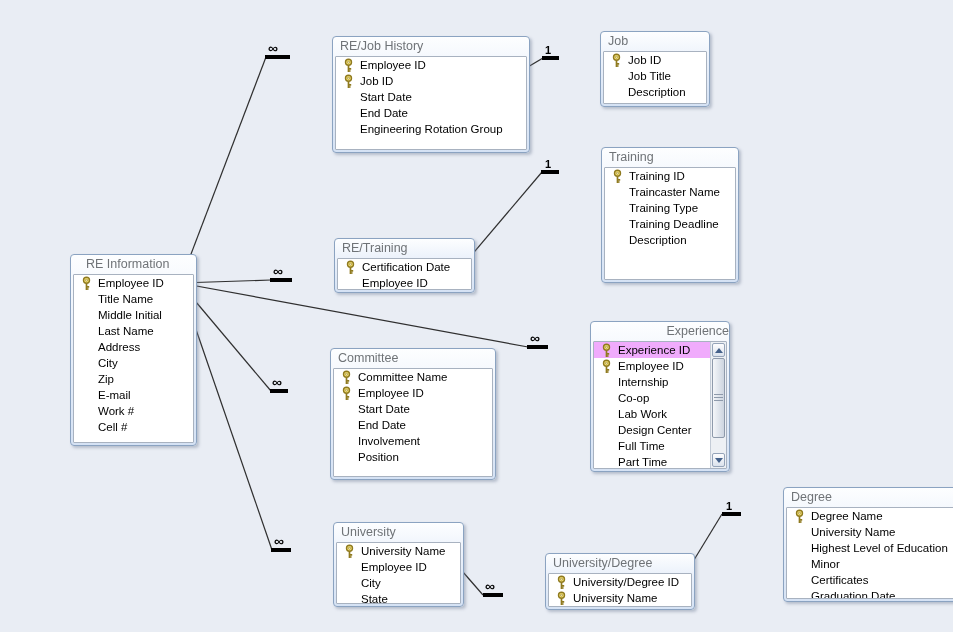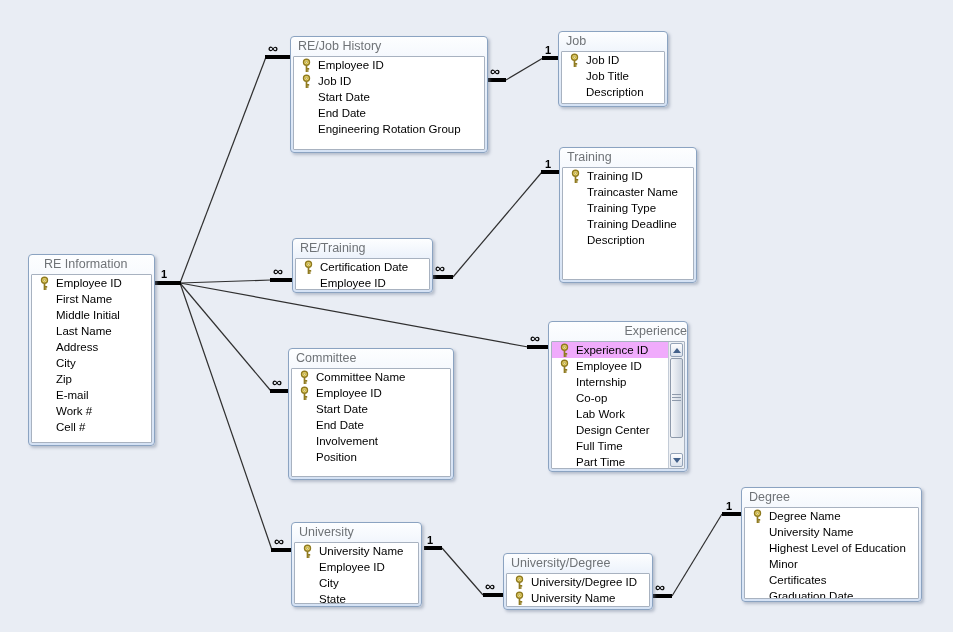--- a/index.html
+++ b/index.html
@@ -17,20 +17,21 @@
   }
   
   .tbl{
     position:absolute;
     box-sizing:border-box;
     border:1px solid #8ba3c1;
     border-radius:4px;
     background:linear-gradient(to bottom,#fdfeff 0%,#ecf2fb 35%,#d5e2f4 100%);
     box-shadow:2px 2px 3px rgba(120,132,156,.45);
     z-index:2;
+    margin-left:42px;
   }
   .tbl .ttl{
     height:18px;line-height:18px;
     padding-left:7px;
     font-size:12.5px;
     color:#6f7377;
     white-space:nowrap;overflow:hidden;
     cursor:default;
   }
   .tbl .body{
@@ -251,21 +252,21 @@
               <svg width="11" height="15" viewBox="0 0 11 15">
                 <circle cx="5.5" cy="4.2" r="3" fill="#f2dd71" stroke="#8f7a1f" stroke-width="1.4"></circle>
                 <circle cx="5.5" cy="4.2" r="1" fill="#fffbe0" stroke="#8f7a1f" stroke-width="0.6"></circle>
                 <path d="M5.5 7.4 L5.5 14 M5.5 10.8 L8.2 10.8 M5.5 13 L7.6 13" stroke="#8f7a1f" stroke-width="1.7" fill="none"></path>
               </svg>
             </span>
             <span class="nm">Employee ID</span>
           </div>
           <div class="row">
             <span class="ic"></span>
-            <span class="nm">First Name</span>
+            <span class="nm">Title Name</span>
           </div>
           <div class="row">
             <span class="ic"></span>
             <span class="nm">Middle Initial</span>
           </div>
           <div class="row">
             <span class="ic"></span>
             <span class="nm">Last Name</span>
           </div>
           <div class="row">

